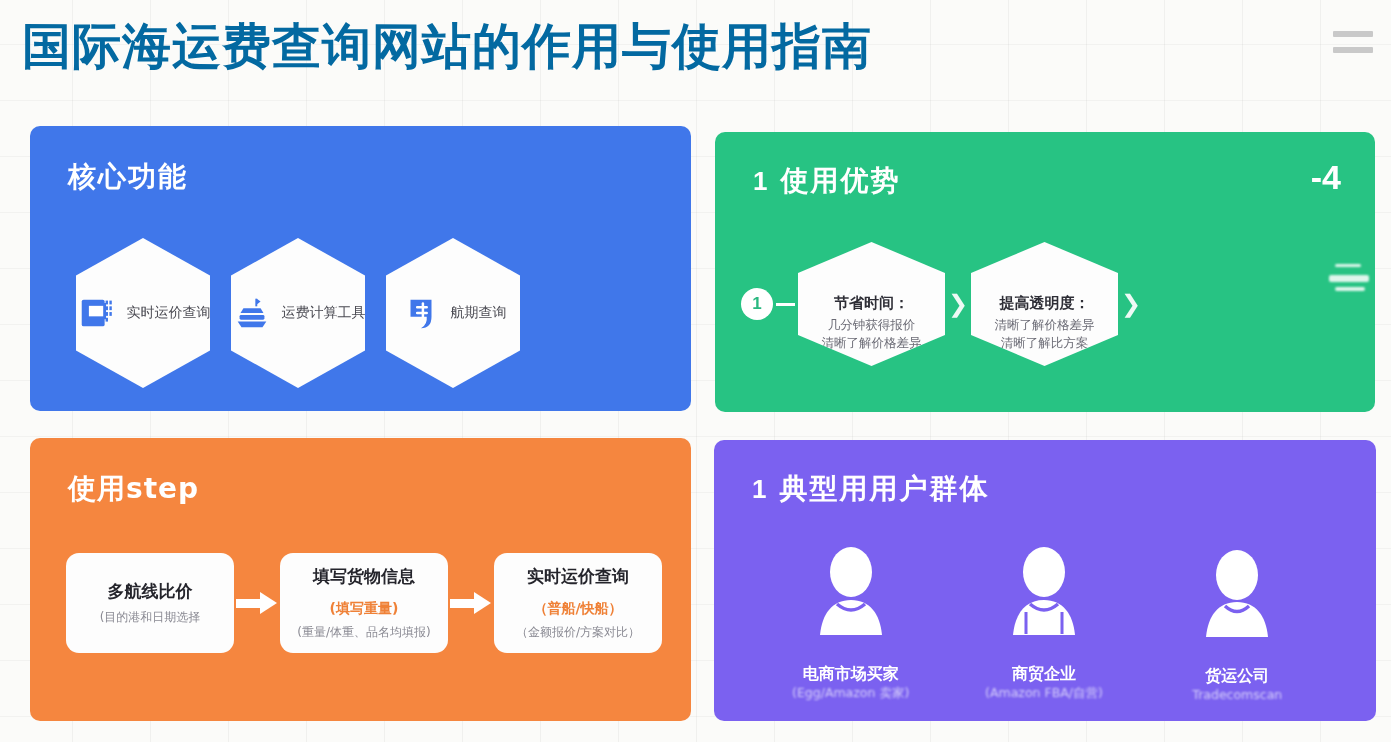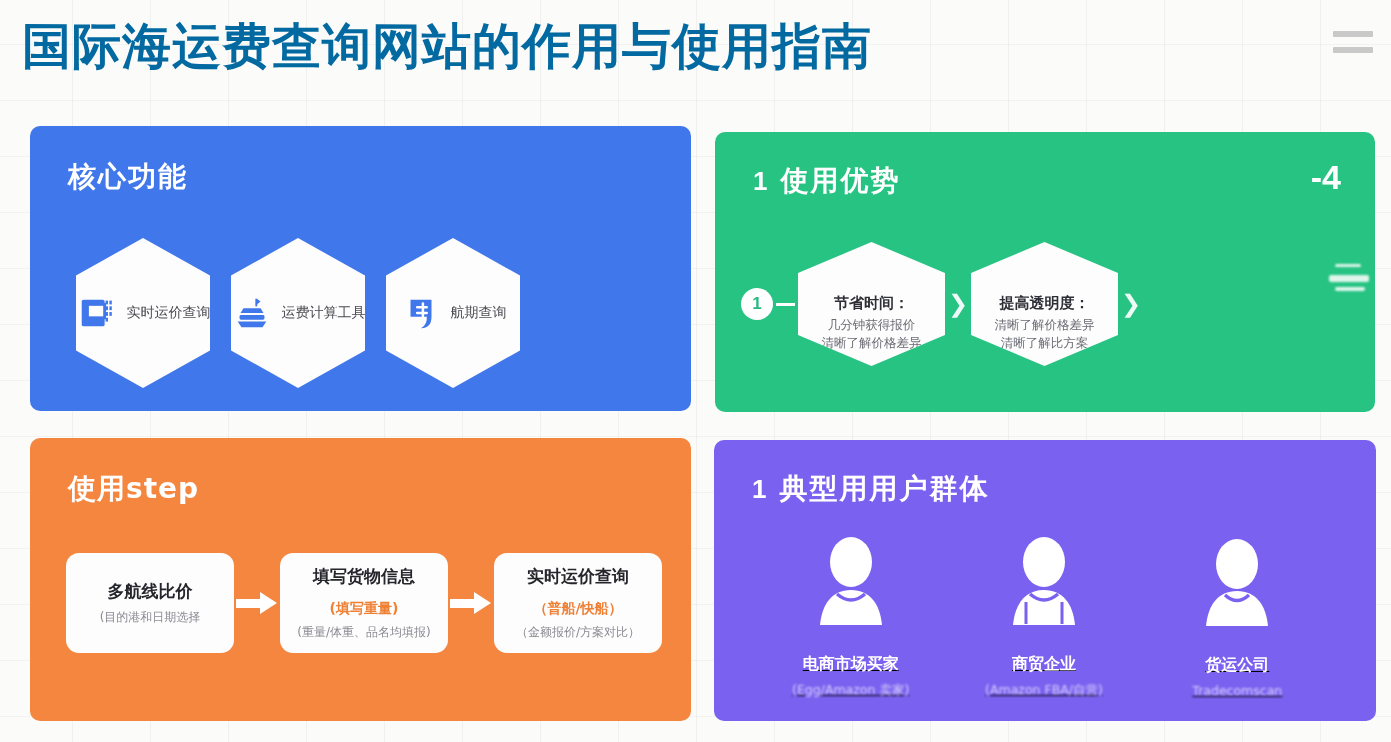--- a/index.html
+++ b/index.html
@@ -291,22 +291,21 @@
     border-left: 17px solid #ffffff;
   }
 
   
   #users-row {
     position: absolute;
     left: 40px; top: 92px;
     width: 580px; height: 170px;
     display: flex;
     justify-content: space-around;
-    align-items: center;
-    text-decoration: underline;
+    align-items: flex-end;
   }
   .user-col {
     width: 170px;
     display: flex;
     flex-direction: column;
     align-items: center;
   }
   .user-avatar {
     width: 80px; height: 104px;
     position: relative;
@@ -314,21 +313,20 @@
   .user-name {
     margin-top: 14px;
     font-size: 16px;
     font-weight: bold;
     color: #ffffff;
     font-family: "DejaVu Sans", "Liberation Sans", sans-serif;
     white-space: nowrap;
     filter: blur(0.5px);
   }
   .user-sub {
-    margin-top: 7px;
     font-size: 12.5px;
     color: #d9d2fb;
     font-family: "DejaVu Sans", "Liberation Sans", sans-serif;
     white-space: nowrap;
     filter: blur(0.9px);
   }
 </style>
 </head>
 <body>
 

